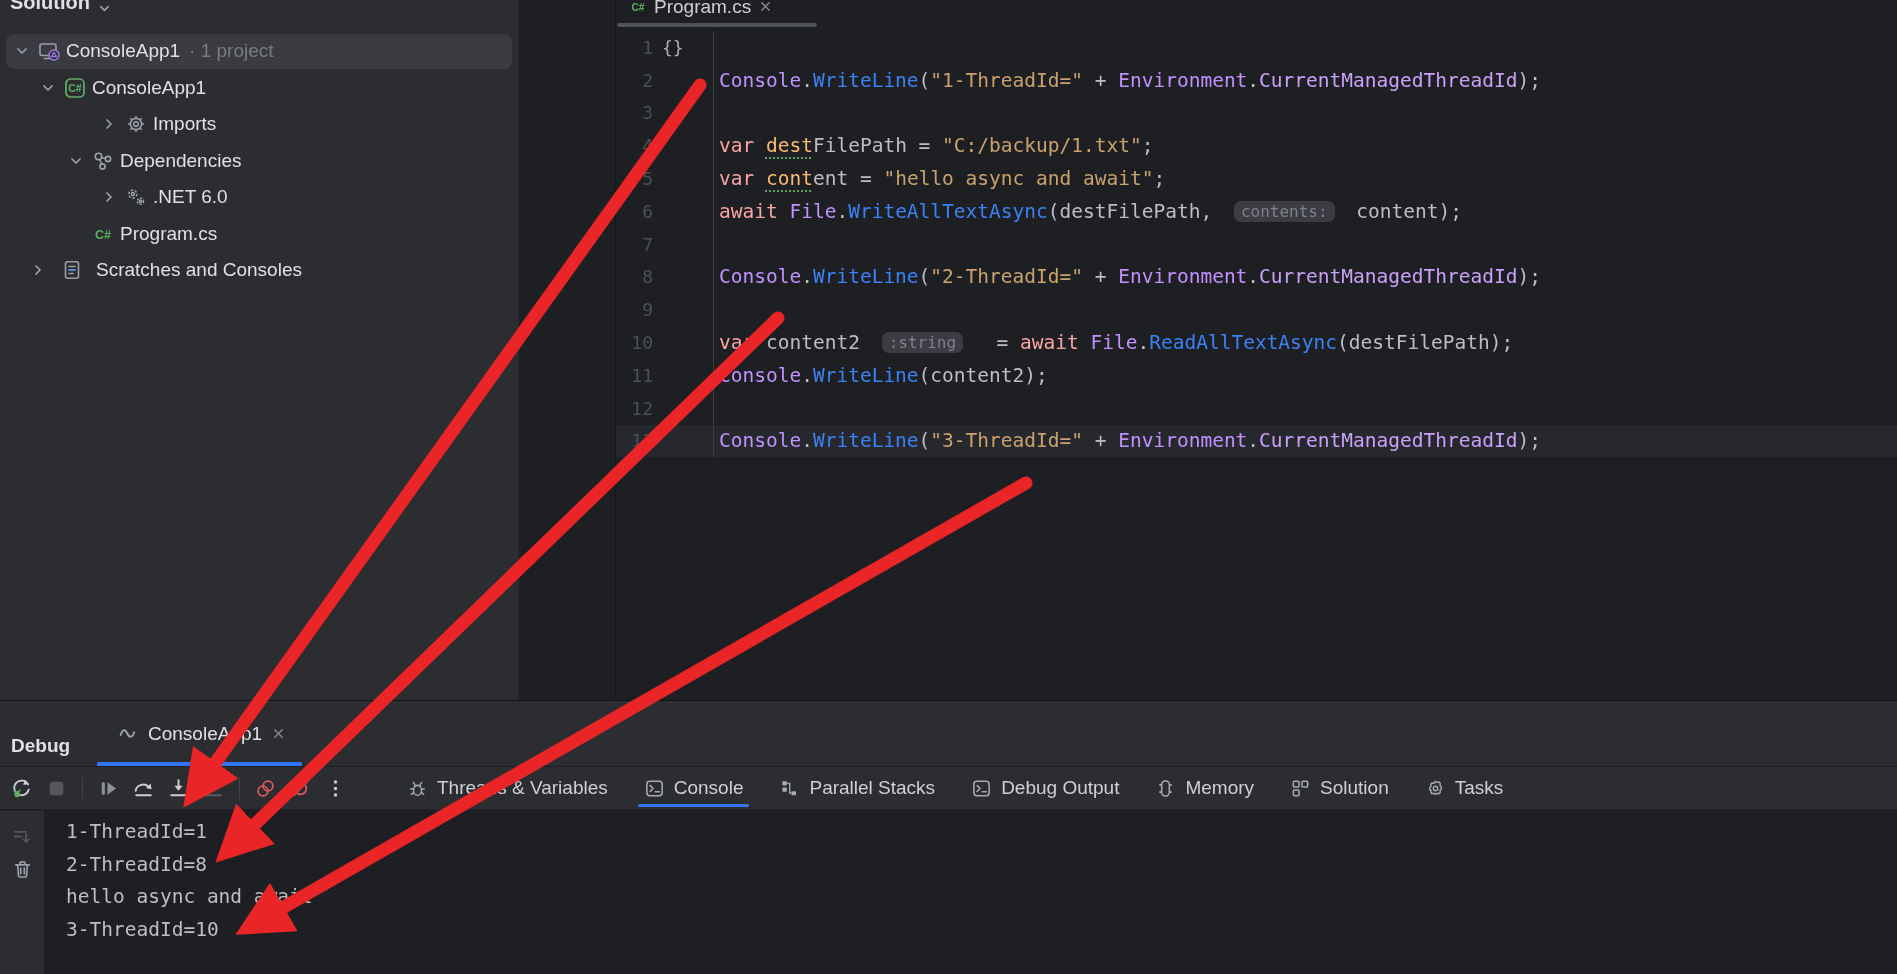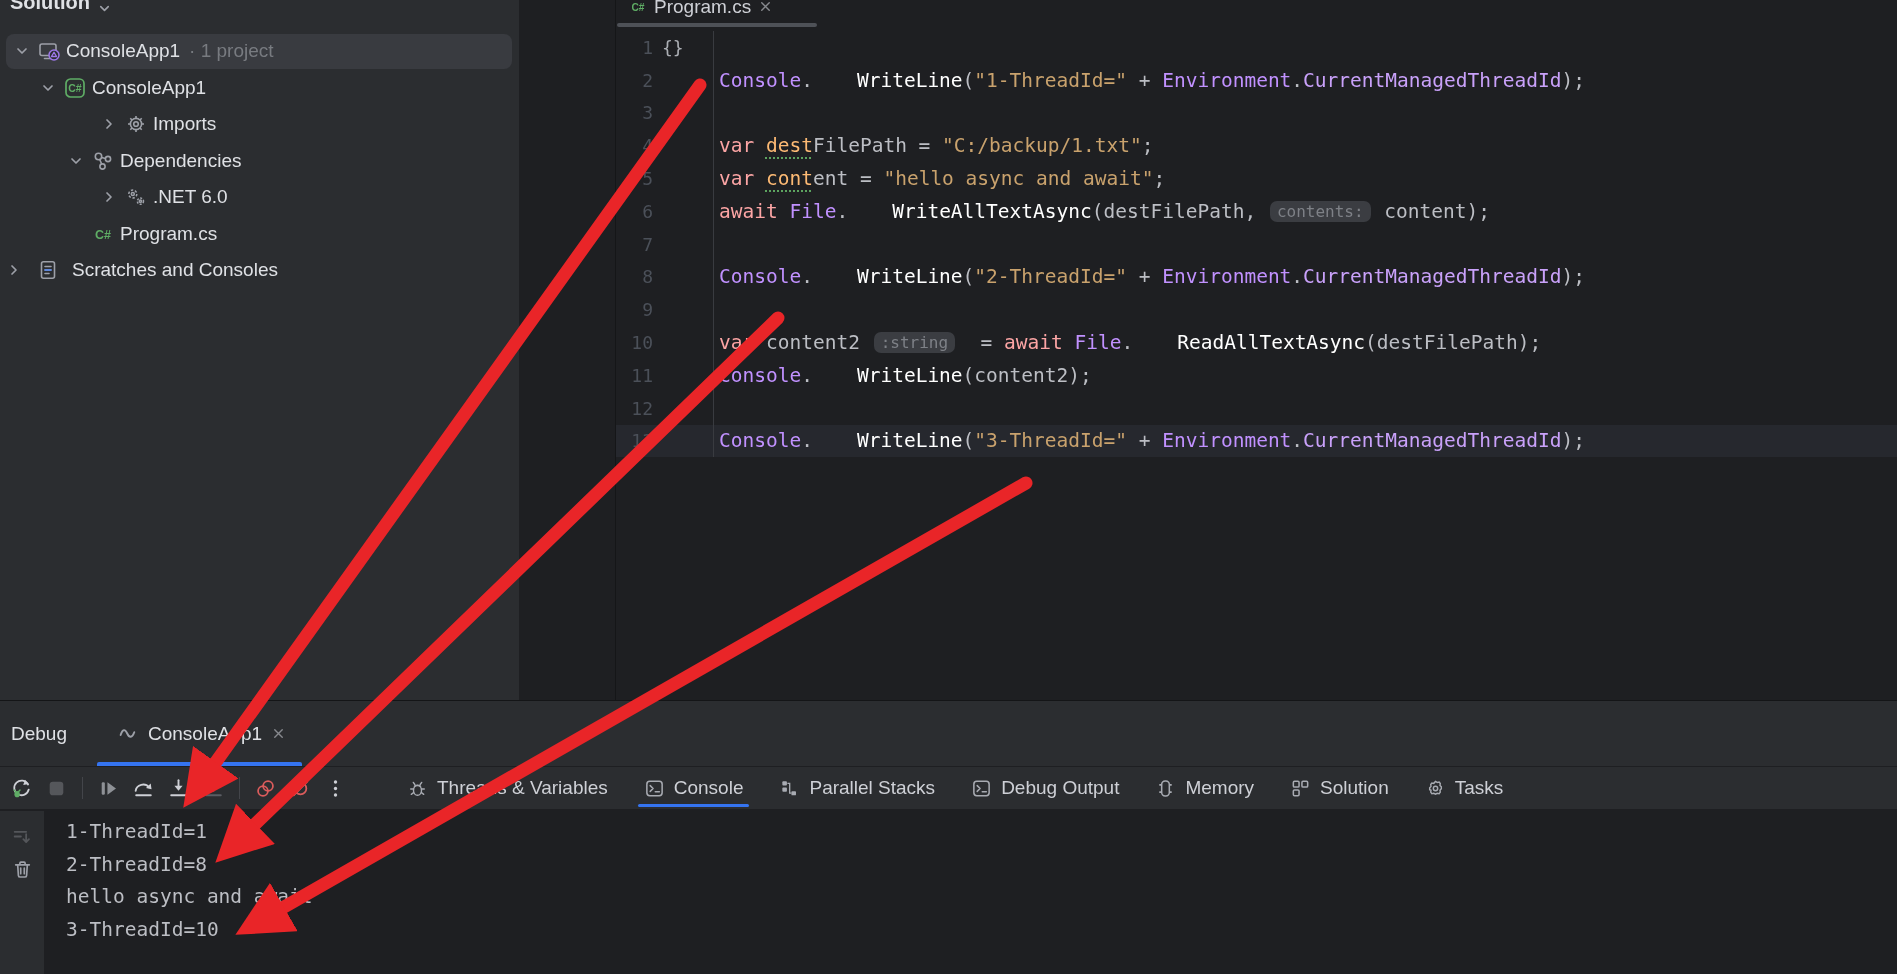--- a/index.html
+++ b/index.html
@@ -40,30 +40,30 @@
   .eline{display:flex;height:32.8px;align-items:center;}
   .eline.cur{background:#26282E;}
   .ln{width:37px;text-align:right;color:#4B5059;font-size:18px;flex:0 0 auto;}
   .gut{width:60px;flex:0 0 auto;color:#ABAEB4;font-size:18px;padding-left:9px;}
   .codecell{flex:1;border-left:1px solid #393B40;padding-left:5px;height:100%;
             display:flex;align-items:center;white-space:pre;color:#BCBEC4;}
   .tok-pl{color:#BCBEC4;}
   .tok-kw{color:#fca5a5;}
   .tok-cls{color:#C191FF;}
   .tok-prop{color:#C9A1FA;}
-  .tok-m{color:#ffffff;margin-left:44px;}
+  .tok-m{color:#3b82f6;}
   .tok-str{color:#C9A26D;}
   .tok-u{color:#fdba74;text-decoration:underline dotted #5CA35F 2px;text-underline-offset:5px;}
-  .tok-hint{font-size:16px;color:#7E8187;background:#3B3D42;border-radius:7px;padding:1px 7px;margin:0 2px;}
+  .tok-hint{font-size:16px;color:#7E8187;background:#3B3D42;border-radius:7px;padding:1px 7px;margin:0 10px;}
 
   
   .debug-panel{position:absolute;left:0;top:700px;right:0;bottom:0;background:#1E1F22;border-top:1px solid #141517;}
   .debug-header{position:absolute;top:0;left:0;right:0;height:66px;background:#2B2D30;border-bottom:1px solid #1E1F22;}
-  .debug-title{position:absolute;left:11px;top:0;height:100%;display:flex;align-items:center;
-               font-size:19px;font-weight:400;color:#DFE1E5;}
+  .debug-title{position:absolute;left:11px;top:12px;height:100%;display:flex;align-items:center;
+               font-size:19px;font-weight:700;color:#DFE1E5;}
   .session-tab{position:absolute;left:97px;top:0;height:100%;display:flex;align-items:center;gap:9px;
                padding:0 16px 0 21px;cursor:pointer;}
   .session-tab .t-icon{width:21px;height:21px;margin:0;}
   .session-tab .tab-title{font-size:19px;color:#DFE1E5;}
   .session-underline{position:absolute;left:0;right:0;bottom:0;height:4px;background:var(--accent,#3574F0);
                border-radius:2px 2px 0 0;}
   .debug-toolbar{position:absolute;top:66px;left:0;right:0;height:43px;background:#2B2D30;
                border-bottom:1px solid #1E1F22;display:flex;align-items:center;padding-left:8px;}
   .tb-btn{width:26px;height:26px;display:flex;align-items:center;justify-content:center;margin-right:9px;border-radius:4px;}
   .tb-btn svg{width:23px;height:23px;}
@@ -180,21 +180,21 @@
         </div>
         <div class="tree-row" style="padding-left: 66px;">
           <span class="chev"></span>
           <span class="t-icon">
             <svg viewBox="0 0 22 22">
               <text x="11" y="16" font-size="12.5" font-weight="bold" fill="#5FAD65" text-anchor="middle" font-family="Liberation Sans,sans-serif">C#</text>
             </svg>
           </span>
           <span class="t-label">Program.cs</span>
         </div>
-        <div class="tree-row" style="padding-left: 4px; gap: 7px;">
+        <div class="tree-row" style="padding-left: 28px; gap: 7px;">
           <span class="chev">
             <svg viewBox="0 0 16 16">
               <path d="M6 4l4 4-4 4" fill="none" stroke="#9DA0A8" stroke-width="1.7" stroke-linecap="round" stroke-linejoin="round"></path>
             </svg>
           </span>
           <span class="t-icon">
             <svg viewBox="0 0 22 22" fill="none" stroke="#9DA0A8" stroke-width="1.6">
               <rect x="4.5" y="2.8" width="13" height="16.4" rx="2"></rect>
               <path d="M8 7.5h6M8 11h6M8 14.5h4" stroke-linecap="round"></path>
               <path d="M8 11h6" stroke="#548AF7" stroke-linecap="round"></path>

